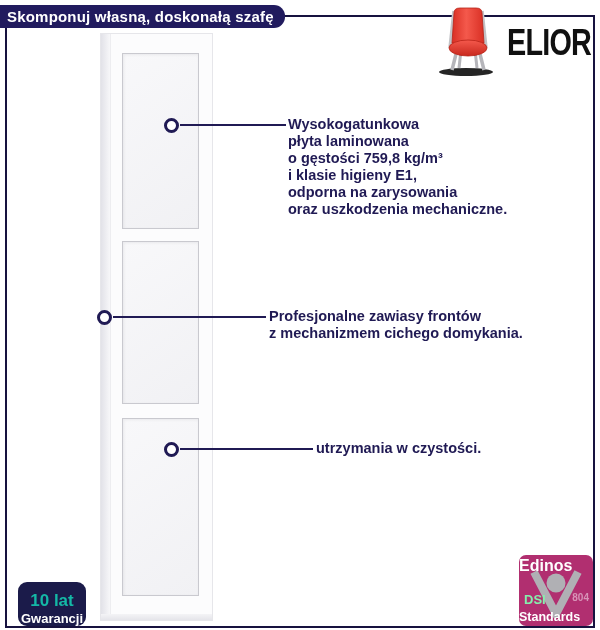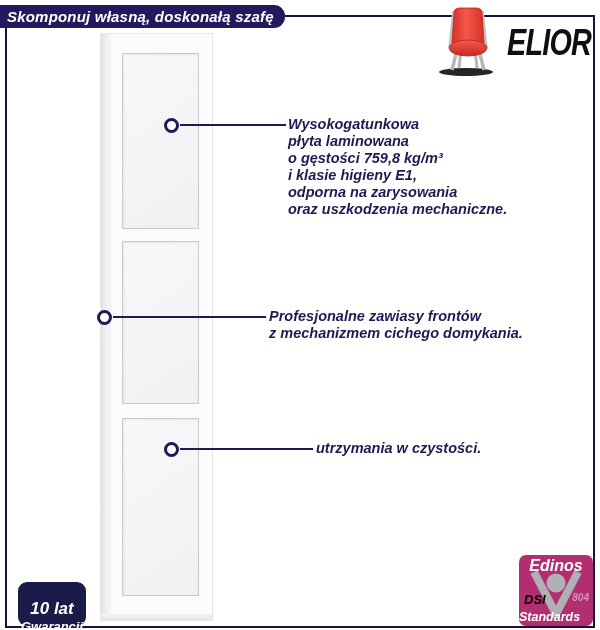--- a/index.html
+++ b/index.html
@@ -1,18 +1,18 @@
 <!DOCTYPE html>
 <html><head>
 <meta charset="utf-8">
 <style>
   html,body { margin:0; padding:0; background:#fff; }
   .stage {
     position:relative; width:600px; height:630px; background:#ffffff;
-    overflow:hidden; font-family:"Liberation Sans", sans-serif;font-style:italic;
+    overflow:hidden; font-family:"Liberation Sans", sans-serif;
   }
 
   
   .frame-line { position:absolute; background:#17123f; }
   #frame-top    { left:268px; top:15px;  width:327px; height:2px; }
   #frame-right  { left:593px; top:15px;  width:2px;   height:613px; }
   #frame-bottom { left:5px;   top:626px; width:590px; height:2px; }
   #frame-left   { left:5px;   top:26px;  width:2px;   height:600px; }
 
   
@@ -75,36 +75,36 @@
   #annotation-1 { left:288px; top:116px; }
   #annotation-2 { left:269px; top:308px; }
   #annotation-3 { left:316px; top:440px; }
 
   
   .badge-guarantee {
     position:absolute; left:18px; top:582px; width:68px; height:44px;
     background:#1b1b4a; border-radius:9px; text-align:center; z-index:6;
   }
   .guarantee-top {
-    color:#ffffff; font-weight:bold; font-size:17px; line-height:21px; margin-top:16px;
+    color:#14b8a6; font-weight:bold; font-size:17px; line-height:21px; margin-top:8px;
   }
   .guarantee-bottom { color:#ffffff; font-weight:bold; font-size:13px; line-height:15px; }
 
   
   .badge-edinos {
     position:absolute; left:519px; top:555px; width:74px; height:71px;
     background:#b12f70; border-radius:7px; overflow:hidden; z-index:6;
   }
   .edinos-title {
-    text-align:center; color:#ffffff; font-weight:bold; font-size:16px;
+    color:#ffffff; font-weight:bold; font-size:16px;
     line-height:17px; margin-top:2px; position:relative; z-index:2;
   }
   .edinos-logo { position:absolute; left:10px; top:15px; z-index:1; }
   .edinos-dsi {
-    position:absolute; left:5px; top:37px; color:#000000; font-weight:bold;
+    position:absolute; left:5px; top:37px; color:#86efac; font-weight:bold;
     font-size:13px; z-index:2;
   }
   .edinos-804 {
     position:absolute; right:4px; top:37px; color:#d793b7; font-weight:bold;
     font-size:10px; z-index:2;
   }
   .edinos-standards {
     position:absolute; bottom:2px; left:0; width:100%; 
     color:#ffffff; font-weight:bold; font-size:12.5px; z-index:3;
   }

